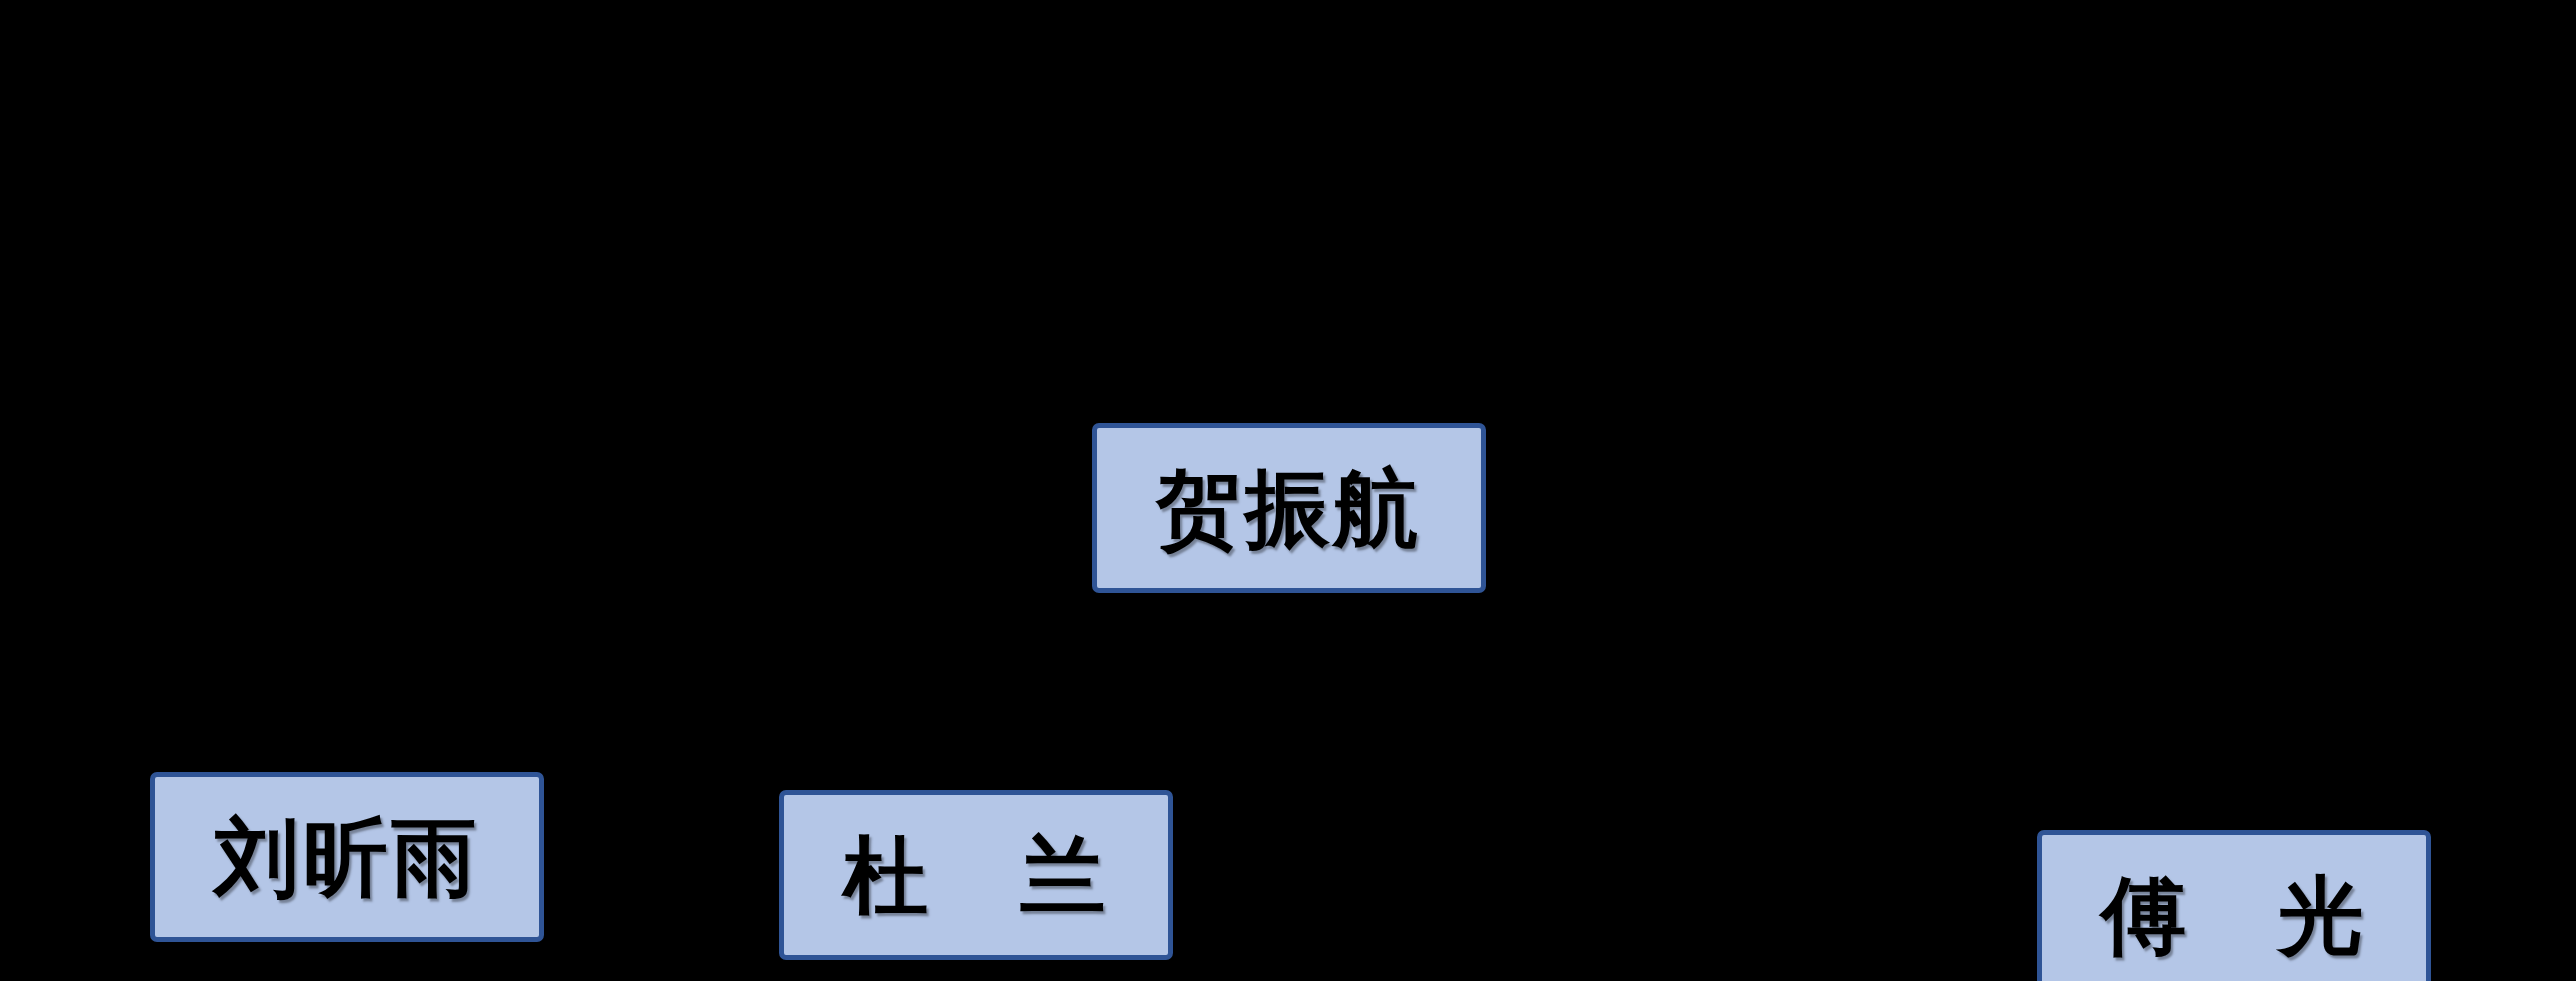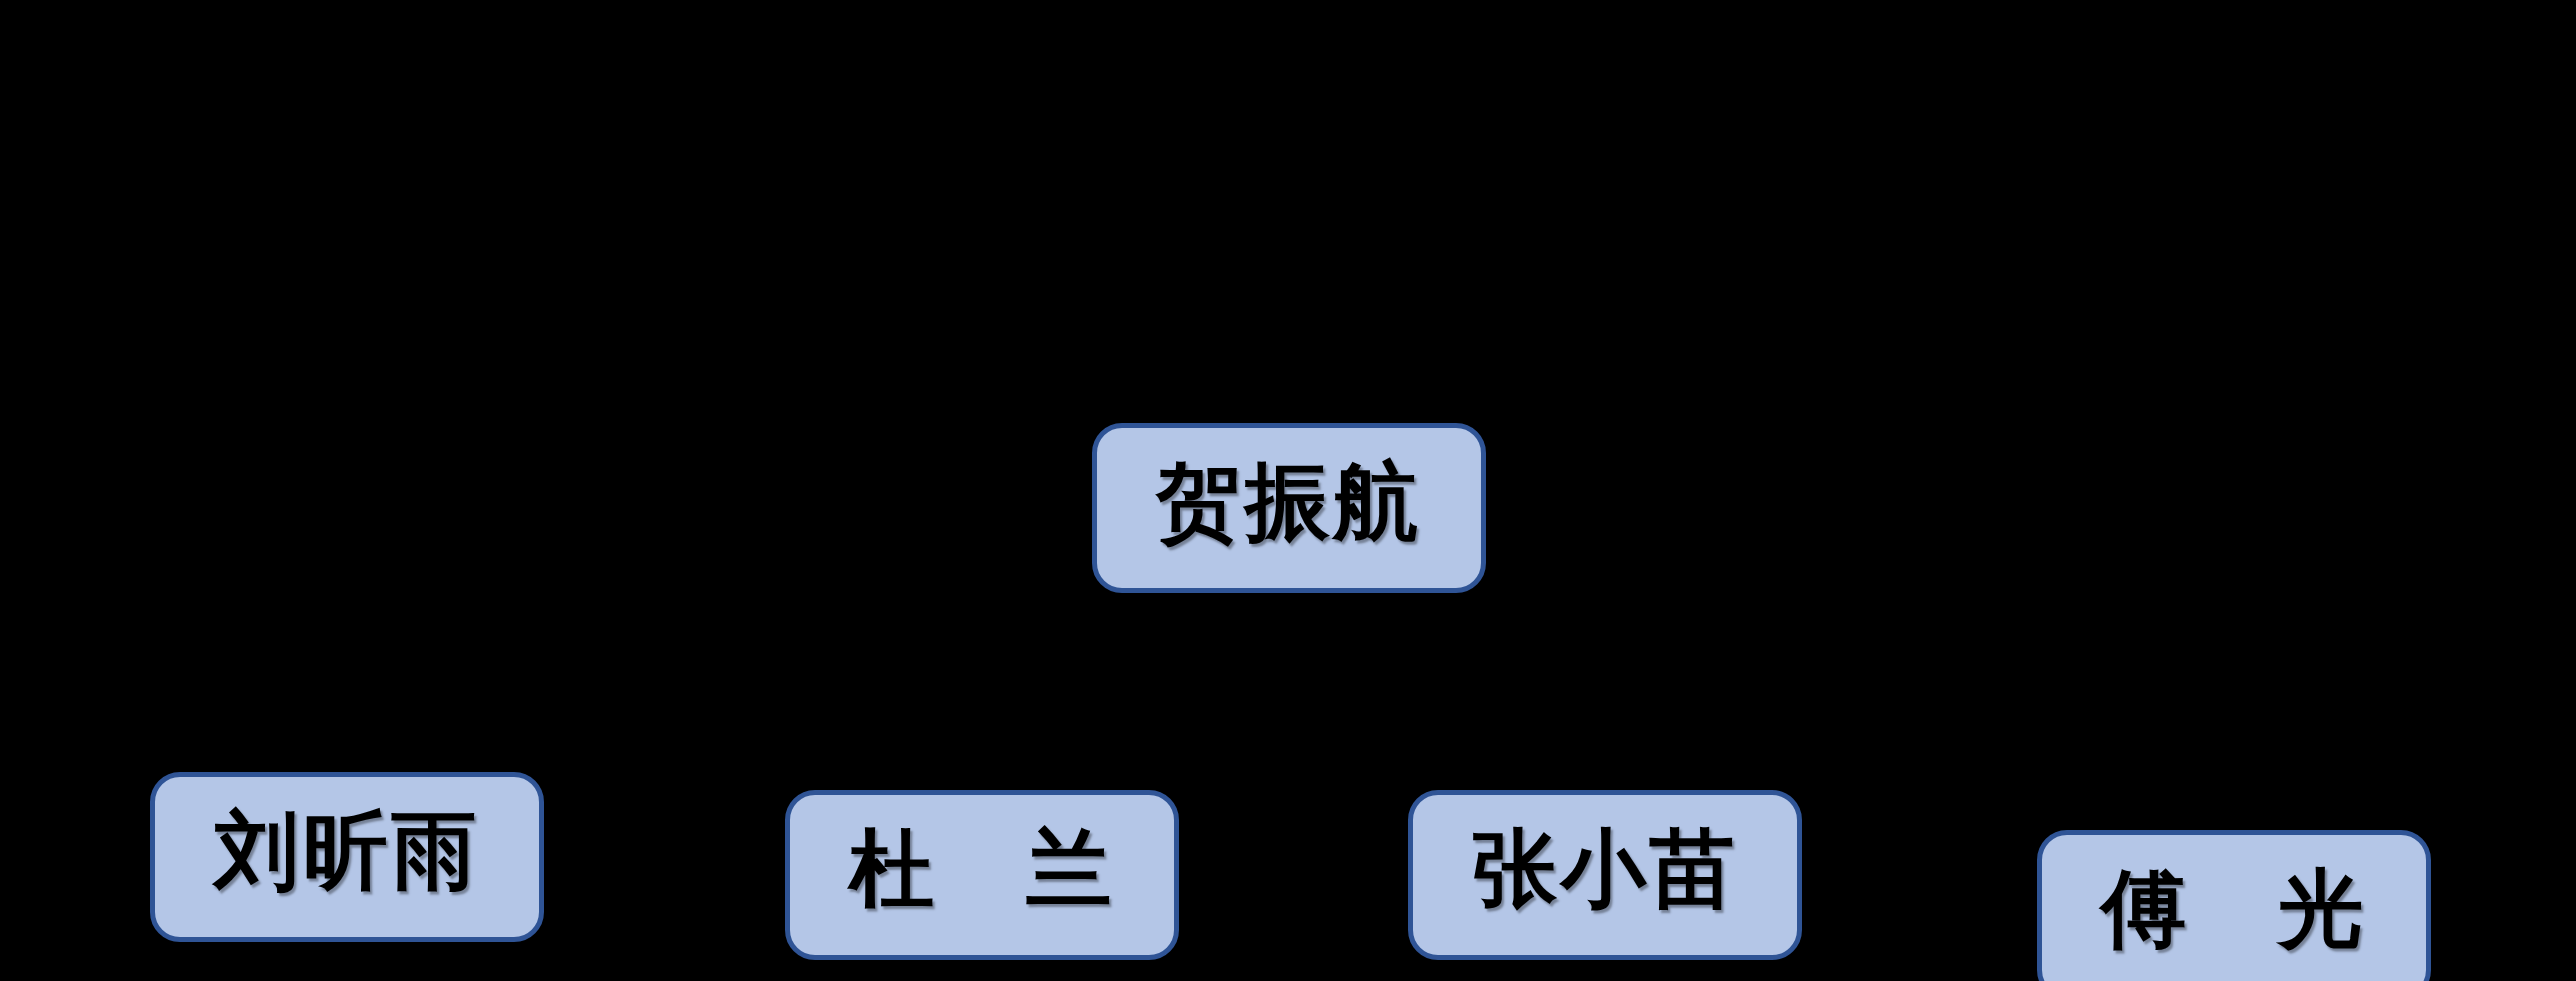--- a/index.html
+++ b/index.html
@@ -15,62 +15,58 @@
     overflow: hidden;
     font-family: "DejaVu Serif", "Liberation Serif", serif;
   }
   .org-node {
     position: absolute;
     width: 394px;
     height: 170px;
     box-sizing: border-box;
     background: var(--node-fill, #B4C6E7);
     border: 5.8px solid var(--node-border, #2F5496);
-    border-radius: 30px;
+    border-radius: 7px;
     display: flex;
     align-items: center;
     justify-content: center;
     box-shadow: 3.6px 5px 8.7px rgba(0,0,0,0.45);
-    font-family: Liberation Mono, monospace;
   }
   .org-node .node-label {
     color: var(--node-text, #000000);
     font-size: 85px;
     font-weight: 700;
     letter-spacing: 3.6px;
     line-height: 1;
     white-space: pre;
     text-shadow: 2.2px 2.9px 2.2px rgba(0,0,0,0.35);
   }
   
   .pos-root    { left: 1092px; top: 423px;  }
   .pos-child-1 { left: 150px;  top: 772px; }
-  .pos-child-2 { left: 779px; top: 790px; margin-left: 6px; }
+  .pos-child-2 { left: 779px; top: 790px; }
   .pos-child-3 { left: 1408px; top: 790px; }
   .pos-child-4 { left: 2037px; top: 790px; margin-top: 40px; }
 </style>
 </head>
 <body>
 
 <div class="stage">
 
   <div class="org-node pos-root">
     <span class="node-label">贺振航</span>
   </div>
 
   <div class="org-node pos-child-1">
     <span class="node-label">刘昕雨</span>
   </div>
 
   <div class="org-node pos-child-2">
     <span class="node-label">杜　兰</span>
   </div>
 
-  <div class="org-node pos-child-3">
-    <span class="node-label">张小苗</span>
-  </div>
 
   <div class="org-node pos-child-4">
     <span class="node-label">傅　光</span>
   </div>
 
 </div>
 
 
 </body></html>

